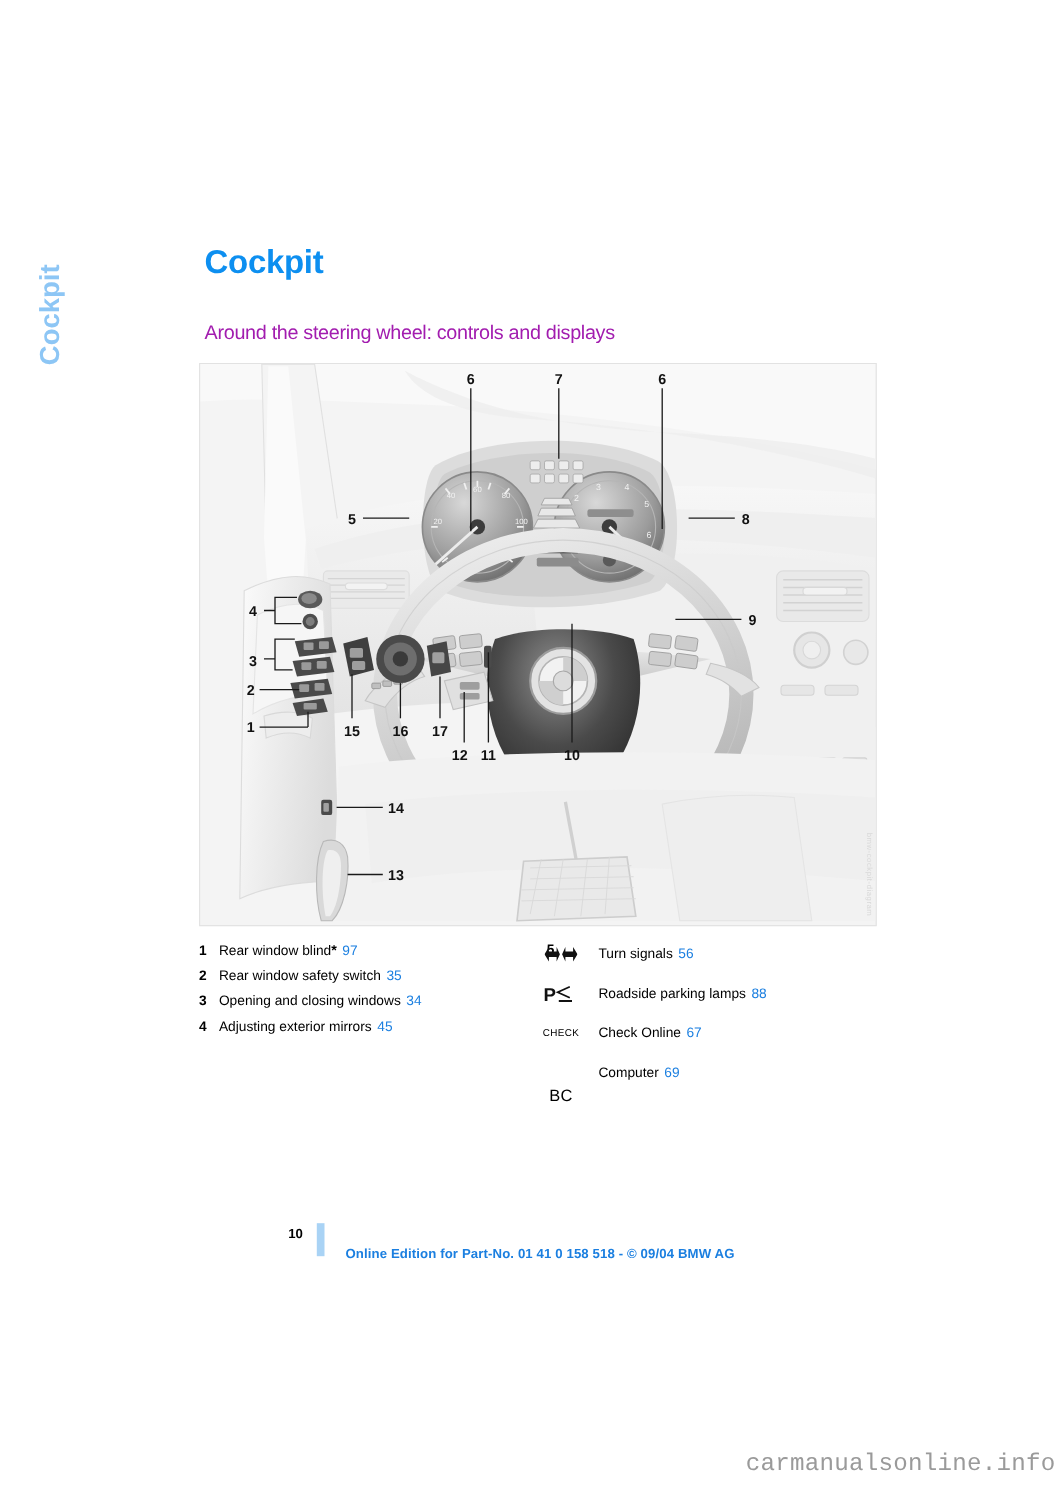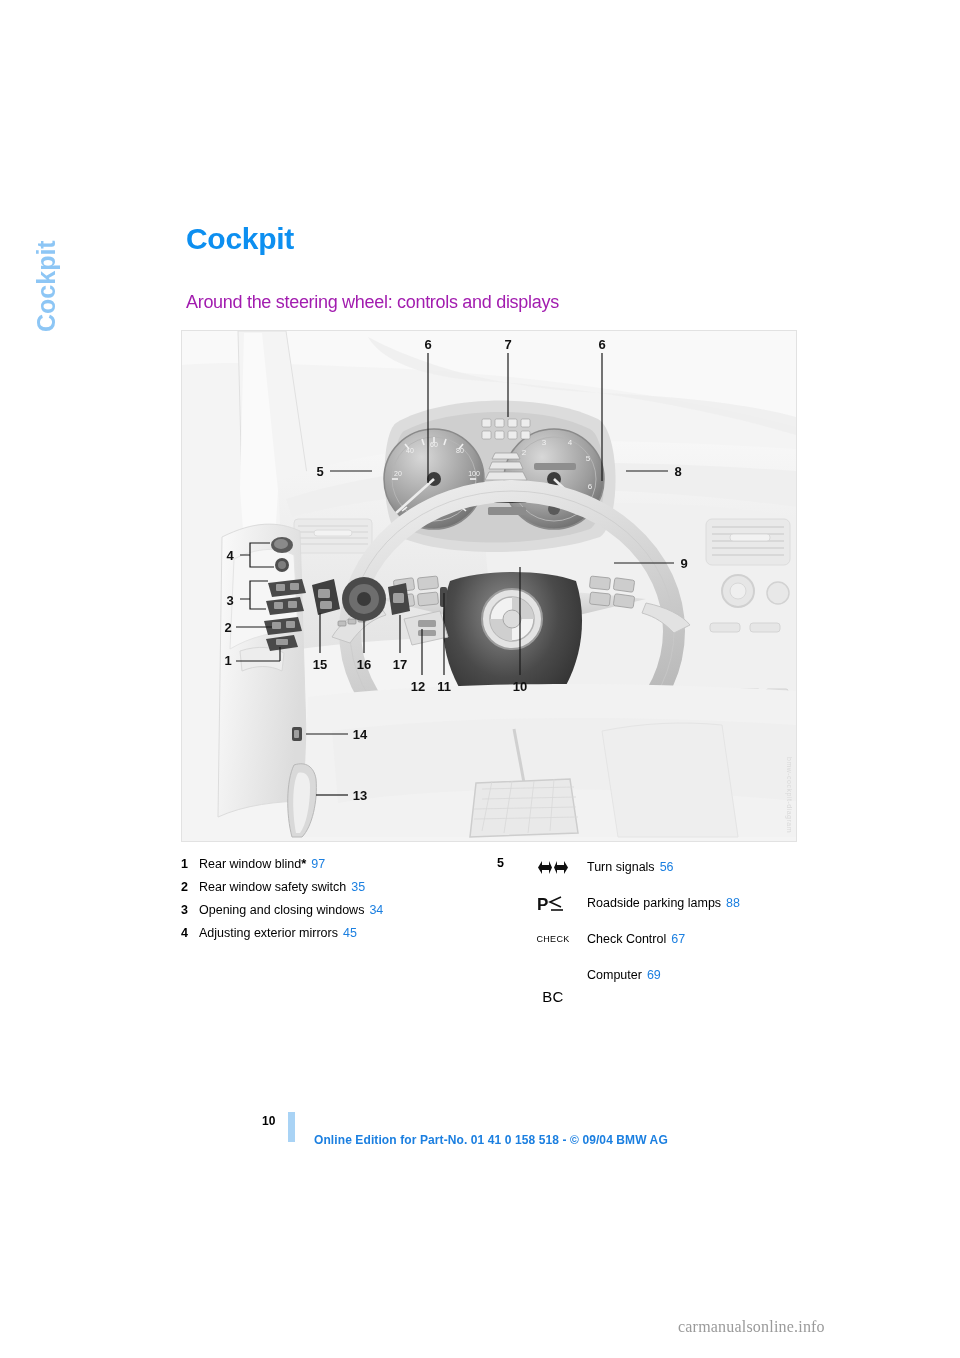--- a/index.html
+++ b/index.html
@@ -89,21 +89,21 @@
 
   
   #legend-left {
     position: absolute;
     left: 181px;
     top: 856px;
     width: 310px;
   }
   #legend-right {
     position: absolute;
-    left: 519px;
+    left: 476px;
     top: 856px;
     width: 310px;
   }
   .legend-row {
     display: flex;
     align-items: flex-start;
     margin-bottom: 7px;
     font-size: 12.5px;
     color: #000000;
     line-height: 16px;
@@ -195,23 +195,23 @@
     font-weight: bold;
     color: #1b7fe0;
     letter-spacing: 0.1px;
   }
 
   
   #watermark {
     position: absolute;
     left: 678px;
     top: 1318px;
-    font-size: 16px;
+    font-size: 22px;
     color: #9a9a9a;
-    font-family: Liberation Serif, serif;
+    font-family: Liberation Mono, monospace;
     letter-spacing: 0.2px;
   }
 </style>
 </head>
 <body>
 
 <div id="page">
 
   <div id="chapter-tab">
     <div class="vtext">Cockpit</div>
@@ -570,21 +570,21 @@
           </g>
         </svg>
       </span>
       <span class="icon-label"><span>Roadside parking lamps</span><span class="pg">88</span></span>
     </div>
 
     <div class="icon-row">
       <span class="icon-cell textglyph">
         <span class="glyph-check">CHECK</span>
       </span>
-      <span class="icon-label"><span>Check Control</span><span class="pg">67</span></span>
+      <span class="icon-label"><span>Check Online</span><span class="pg">67</span></span>
     </div>
 
     <div class="icon-row">
       <span class="icon-cell textglyph">
         <span class="glyph-bc">BC</span>
       </span>
       <span class="icon-label"><span>Computer</span><span class="pg">69</span></span>
     </div>
 
   </div>

